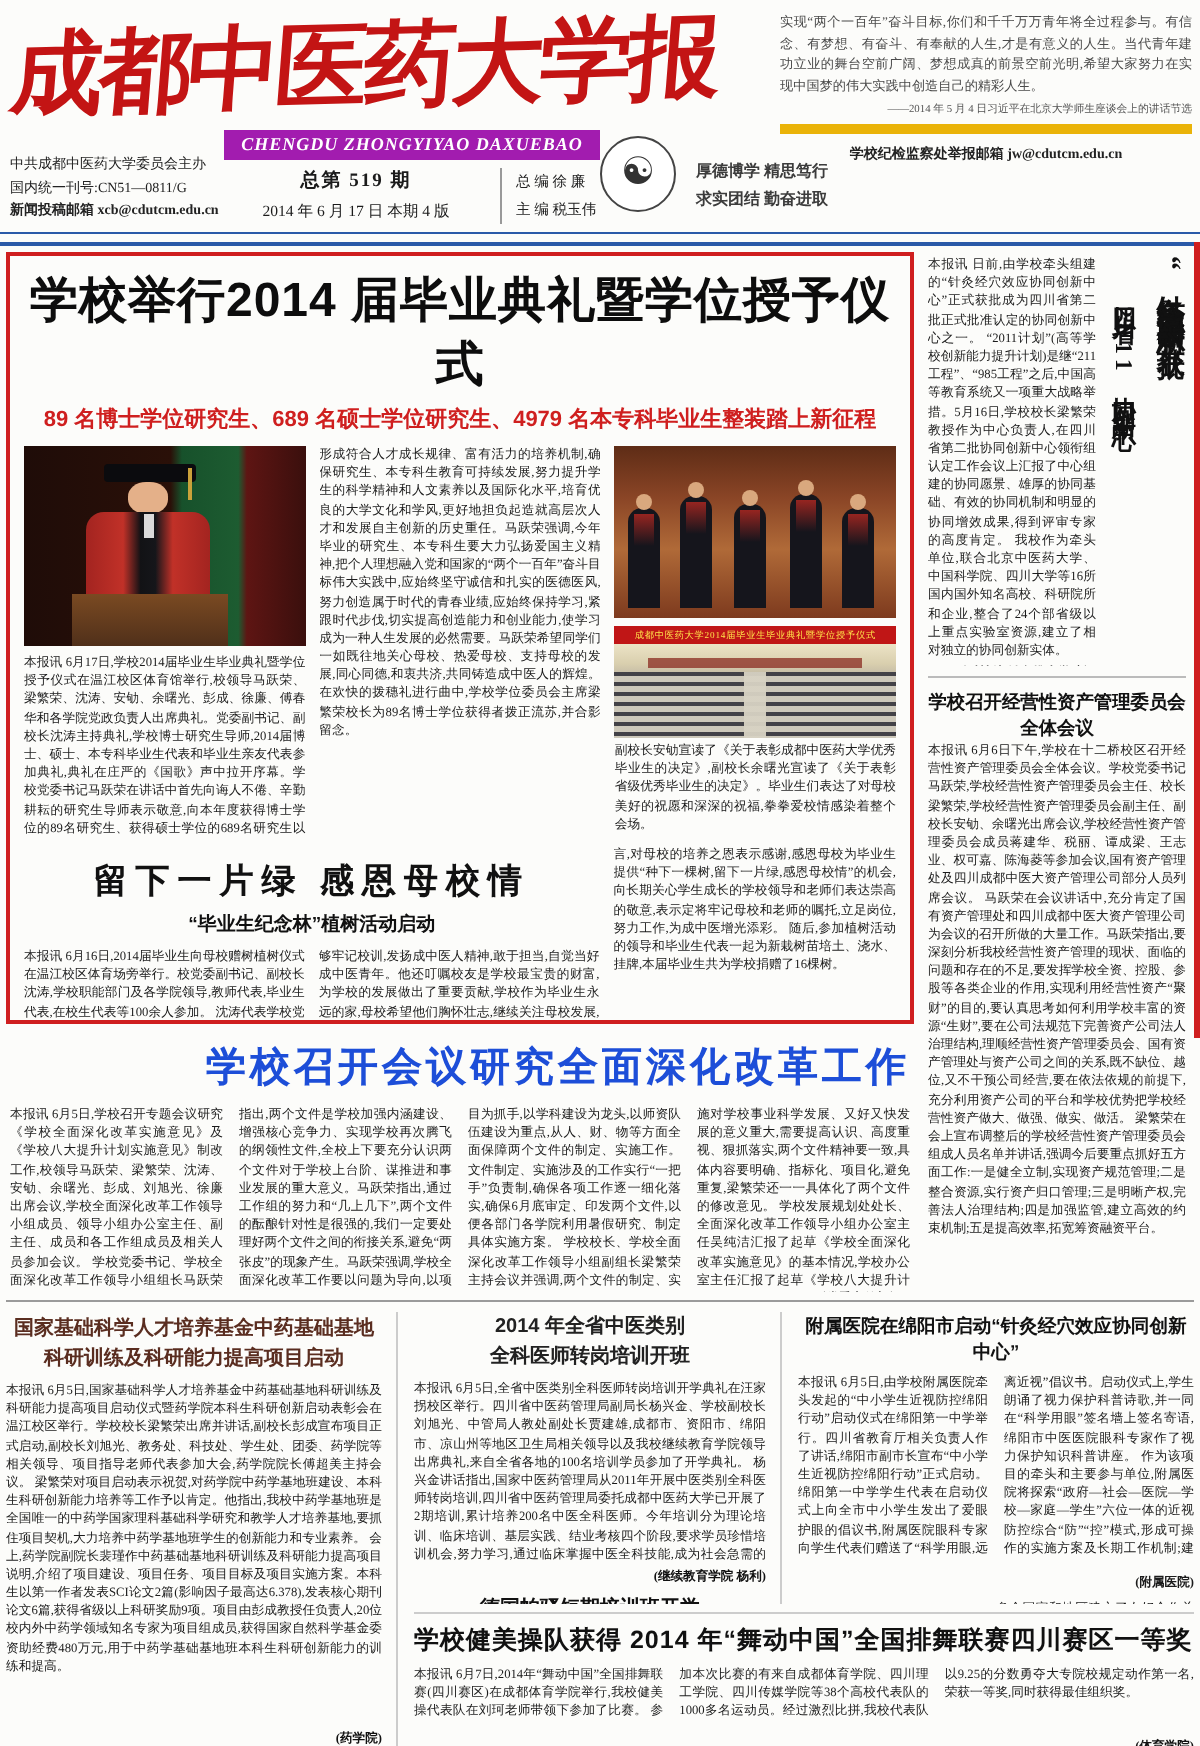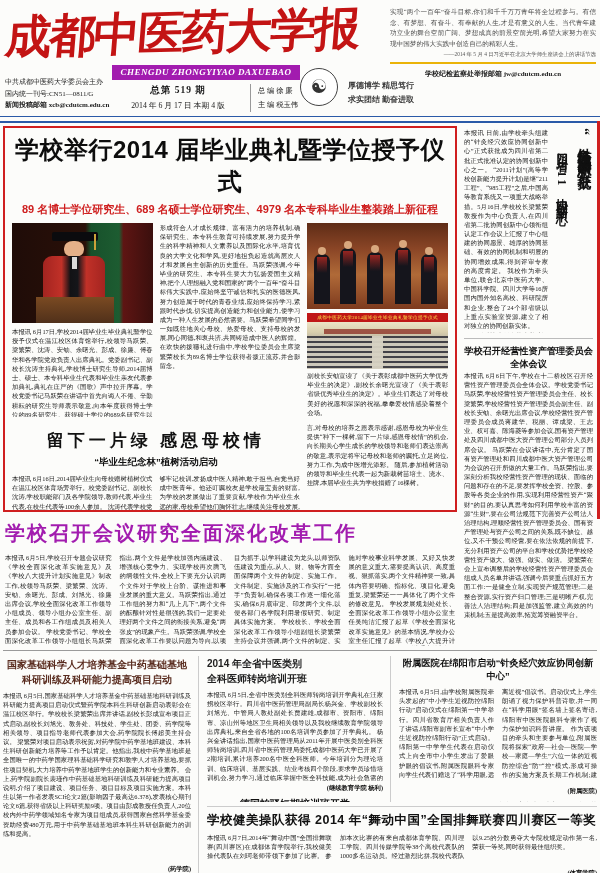--- a/index.html
+++ b/index.html
@@ -6,21 +6,21 @@
   .page{position:relative;width:600px;height:873px;margin:0 auto;background:#fcfcfa;overflow:hidden;
         font-family:"Liberation Serif","DejaVu Serif",serif;color:#1b1b1b}
   
   .mast{position:relative;height:116px}
   .mast-title{position:absolute;left:6px;top:2px;width:382px;white-space:nowrap;
       font-family:"DejaVu Serif",serif;font-weight:bold;font-size:46px;color:#c31414;
       letter-spacing:-2px;transform:skewX(-6deg) rotate(-1.5deg)}
   .quote-block{position:absolute;left:390px;top:7px;width:206px}
   .quote{margin:0;font-size:6.6px;line-height:1.6;color:#4a4a4a;text-align:justify}
   .quote-attr{font-size:5.4px;color:#555;text-align:right;margin-top:2px}
-  .report-line{margin-top:4px;border-top:2px solid #eab308;font-size:7px;font-weight:bold;
+  .report-line{margin-top:4px;border-top:5px solid #eab308;font-size:7px;font-weight:bold;
       color:#222;text-align:center;padding-top:5px}
   .info-left{position:absolute;left:5px;top:77px;font-size:7px;line-height:1.65;color:#222}
   .info-left .b{font-weight:bold}
   .banner-blue{position:absolute;left:112px;top:65px;width:188px;height:15px;background:#a21caf;
       color:#fff;font-style:italic;font-weight:bold;font-size:9px;line-height:15px;text-align:center;
       letter-spacing:.5px;font-family:"Liberation Serif",serif}
   .issue-col{position:absolute;left:112px;top:84px;width:132px;text-align:center}
   .issue{font-size:9.5px;font-weight:bold;letter-spacing:1px}
   .dateline{font-size:7.8px;margin-top:3px}
   .ed-col{position:absolute;left:250px;top:84px;padding-left:7px;border-left:1px solid #999;
@@ -73,22 +73,22 @@
   
   .green{display:flex;gap:7px;margin-top:6px;height:120px;overflow:hidden}
   .green-left{width:66%;flex:none}
   .green-h1{margin:6px 0 4px;text-align:center;font-weight:bold;font-size:17px;letter-spacing:4px;color:#111}
   .green-h2{margin:0 0 5px;text-align:center;font-family:"Liberation Sans",sans-serif;font-weight:bold;font-size:9.5px;color:#111}
   .green-cols{display:flex;gap:7px;overflow:hidden}
   .green-cols .bt{flex:1;min-width:0}
   .green-right{flex:1;min-width:0;overflow:hidden}
   
   .reform{padding:5px 2px 0;position:relative}
-  .reform-h1{margin:3px 0 6px;text-align:left;font-family:"Liberation Sans",sans-serif;
-      font-weight:bold;font-size:20px;letter-spacing:2px;color:#a21caf}
+  .reform-h1{margin:3px 0 6px;text-align:right;font-family:"Liberation Sans",sans-serif;
+      font-weight:bold;font-size:20px;letter-spacing:2px;color:#1d4ed8}
   .reform-body{column-count:4;column-gap:8px;height:92px;overflow:hidden}
   .reform-credit{text-align:right;font-size:6.3px;font-weight:bold;padding-right:4px}
   
   .acu{display:flex;gap:5px;height:205px;overflow:hidden;padding-top:2px}
   .acu-body{flex:1;min-width:0;overflow:hidden}
   .acu-sub{writing-mode:vertical-rl;font-weight:bold;font-size:12px;letter-spacing:3px;color:#111;padding-top:16px}
   .acu-main{writing-mode:vertical-rl;font-weight:bold;font-size:14px;letter-spacing:1.5px;color:#111}
   .assets{border-top:1px solid #bbb;margin-top:5px;padding-top:5px}
   .assets-h1{margin:1px 0 0;text-align:center;font-family:"Liberation Sans",sans-serif;
       font-weight:bold;font-size:9.2px;color:#111}
@@ -96,21 +96,21 @@
   
   .bottom{box-sizing:border-box;border-top:1px solid #9a9a9a;margin:4px 3px 0;padding-top:5px;
       display:flex;gap:8px;height:228px;overflow:hidden}
   .b-col1{width:188px;flex:none;border-right:1px solid #ccc;padding-right:7px;overflow:hidden}
   .fund-h{margin:1px 0 4px;text-align:center;font-family:"Liberation Sans",sans-serif;
       font-weight:bold;font-size:10px;line-height:1.5;color:#5a2d20}
   .fund-body{height:172px;overflow:hidden}
   .b-right{flex:1;min-width:0;display:flex;flex-direction:column}
   .b-row{display:flex;gap:8px;height:158px;overflow:hidden}
   .b-col2{width:176px;flex:none;border-right:1px solid #ccc;padding-right:7px;overflow:hidden}
-  .gp-h{margin:1px 0 4px;font-family:"Liberation Sans",sans-serif;
+  .gp-h{margin:1px 0 4px;text-align:center;font-family:"Liberation Sans",sans-serif;
       font-weight:bold;font-size:10px;line-height:1.45;color:#222}
   .gp-body{height:92px;overflow:hidden}
   .germ-h{margin:4px 0 3px;text-align:center;font-family:"Liberation Sans",sans-serif;font-weight:bold;font-size:10px;color:#111}
   .b-col34{flex:1;min-width:0;overflow:hidden}
   .hosp-h{margin:1px 0 4px;text-align:center;font-family:"Liberation Sans",sans-serif;font-weight:bold;font-size:9.3px;color:#111}
   .hosp-body{column-count:2;column-gap:8px;height:100px;overflow:hidden}
   .hosp-credit{text-align:right;font-size:6.3px;font-weight:bold}
   .germ-cont{margin-top:4px;display:flex}
   .germ-cont .spacer{width:50%;flex:none}
   .germ-cont .gc{flex:1;min-width:0}

